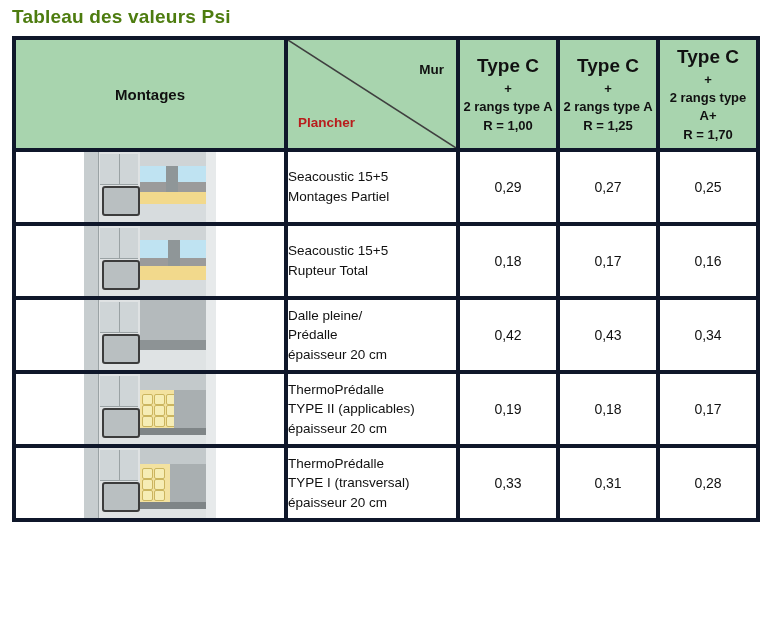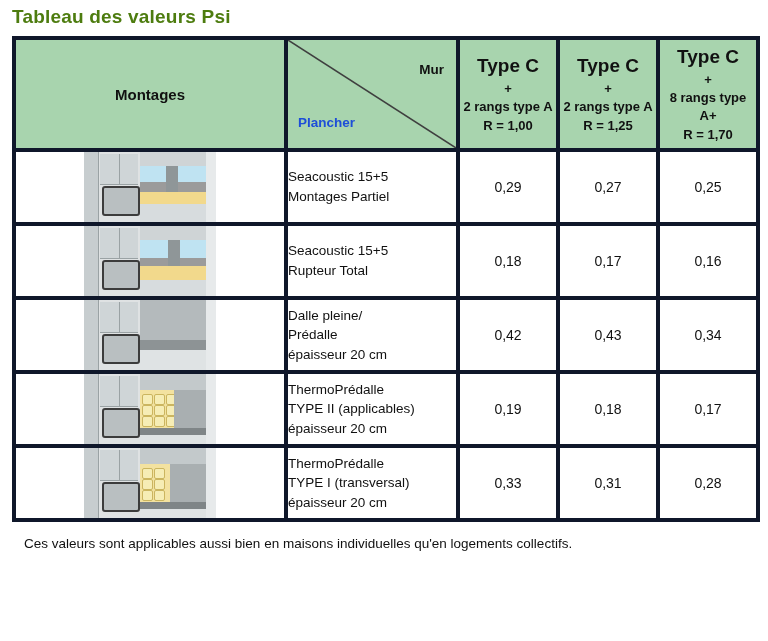--- a/index.html
+++ b/index.html
@@ -66,21 +66,21 @@
     right: 12px;
     top: 22px;
     font-size: 13.5px;
     color: #111;
   }
   .split-cell .plancher {
     position: absolute;
     left: 10px;
     bottom: 18px;
     font-size: 13.5px;
-    color: #1d4ed8;
+    color: #b91c1c;
   }
   .type-cell {
     text-align: center;
     font-size: 13px;
     line-height: 1.42;
     color: #111;
     padding: 4px 2px;
   }
   .type-cell .t1 { font-size: 19px; }
   .type-cell .plus { font-size: 13px; }
@@ -216,21 +216,21 @@
         </th>
         <th class="hdr type-cell">
           <div class="t1">Type C</div>
           <div class="plus">+</div>
           <div>2 rangs type A</div>
           <div>R = 1,25</div>
         </th>
         <th class="hdr type-cell">
           <div class="t1">Type C</div>
           <div class="plus">+</div>
-          <div>8 rangs type A+</div>
+          <div>2 rangs type A+</div>
           <div>R = 1,70</div>
         </th>
       </tr>
     </thead>
     <tbody>
 
       <tr class="row-h">
         <td class="img-cell">
           <div class="thumb">
             <div class="band-left"></div>
@@ -387,16 +387,15 @@
         </td>
         <td class="val-cell">0,33</td>
         <td class="val-cell">0,31</td>
         <td class="val-cell">0,28</td>
       </tr>
 
     </tbody>
   </table>
 
   <div class="footnote">
-    <div>Ces valeurs sont applicables aussi bien en maisons individuelles qu'en logements collectifs.</div>
   </div>
 
 </div>
 
 </body></html>

